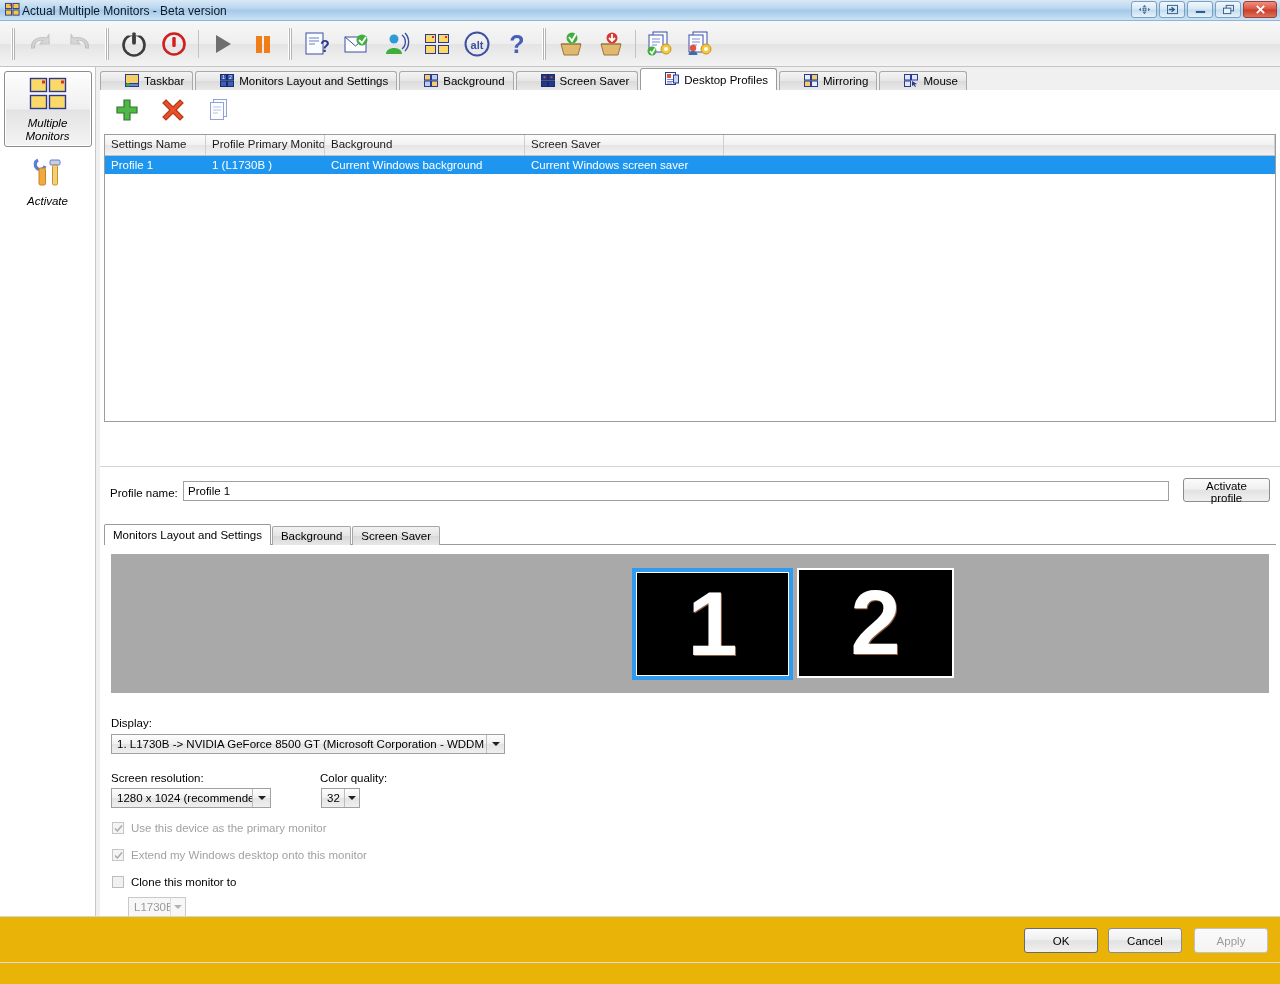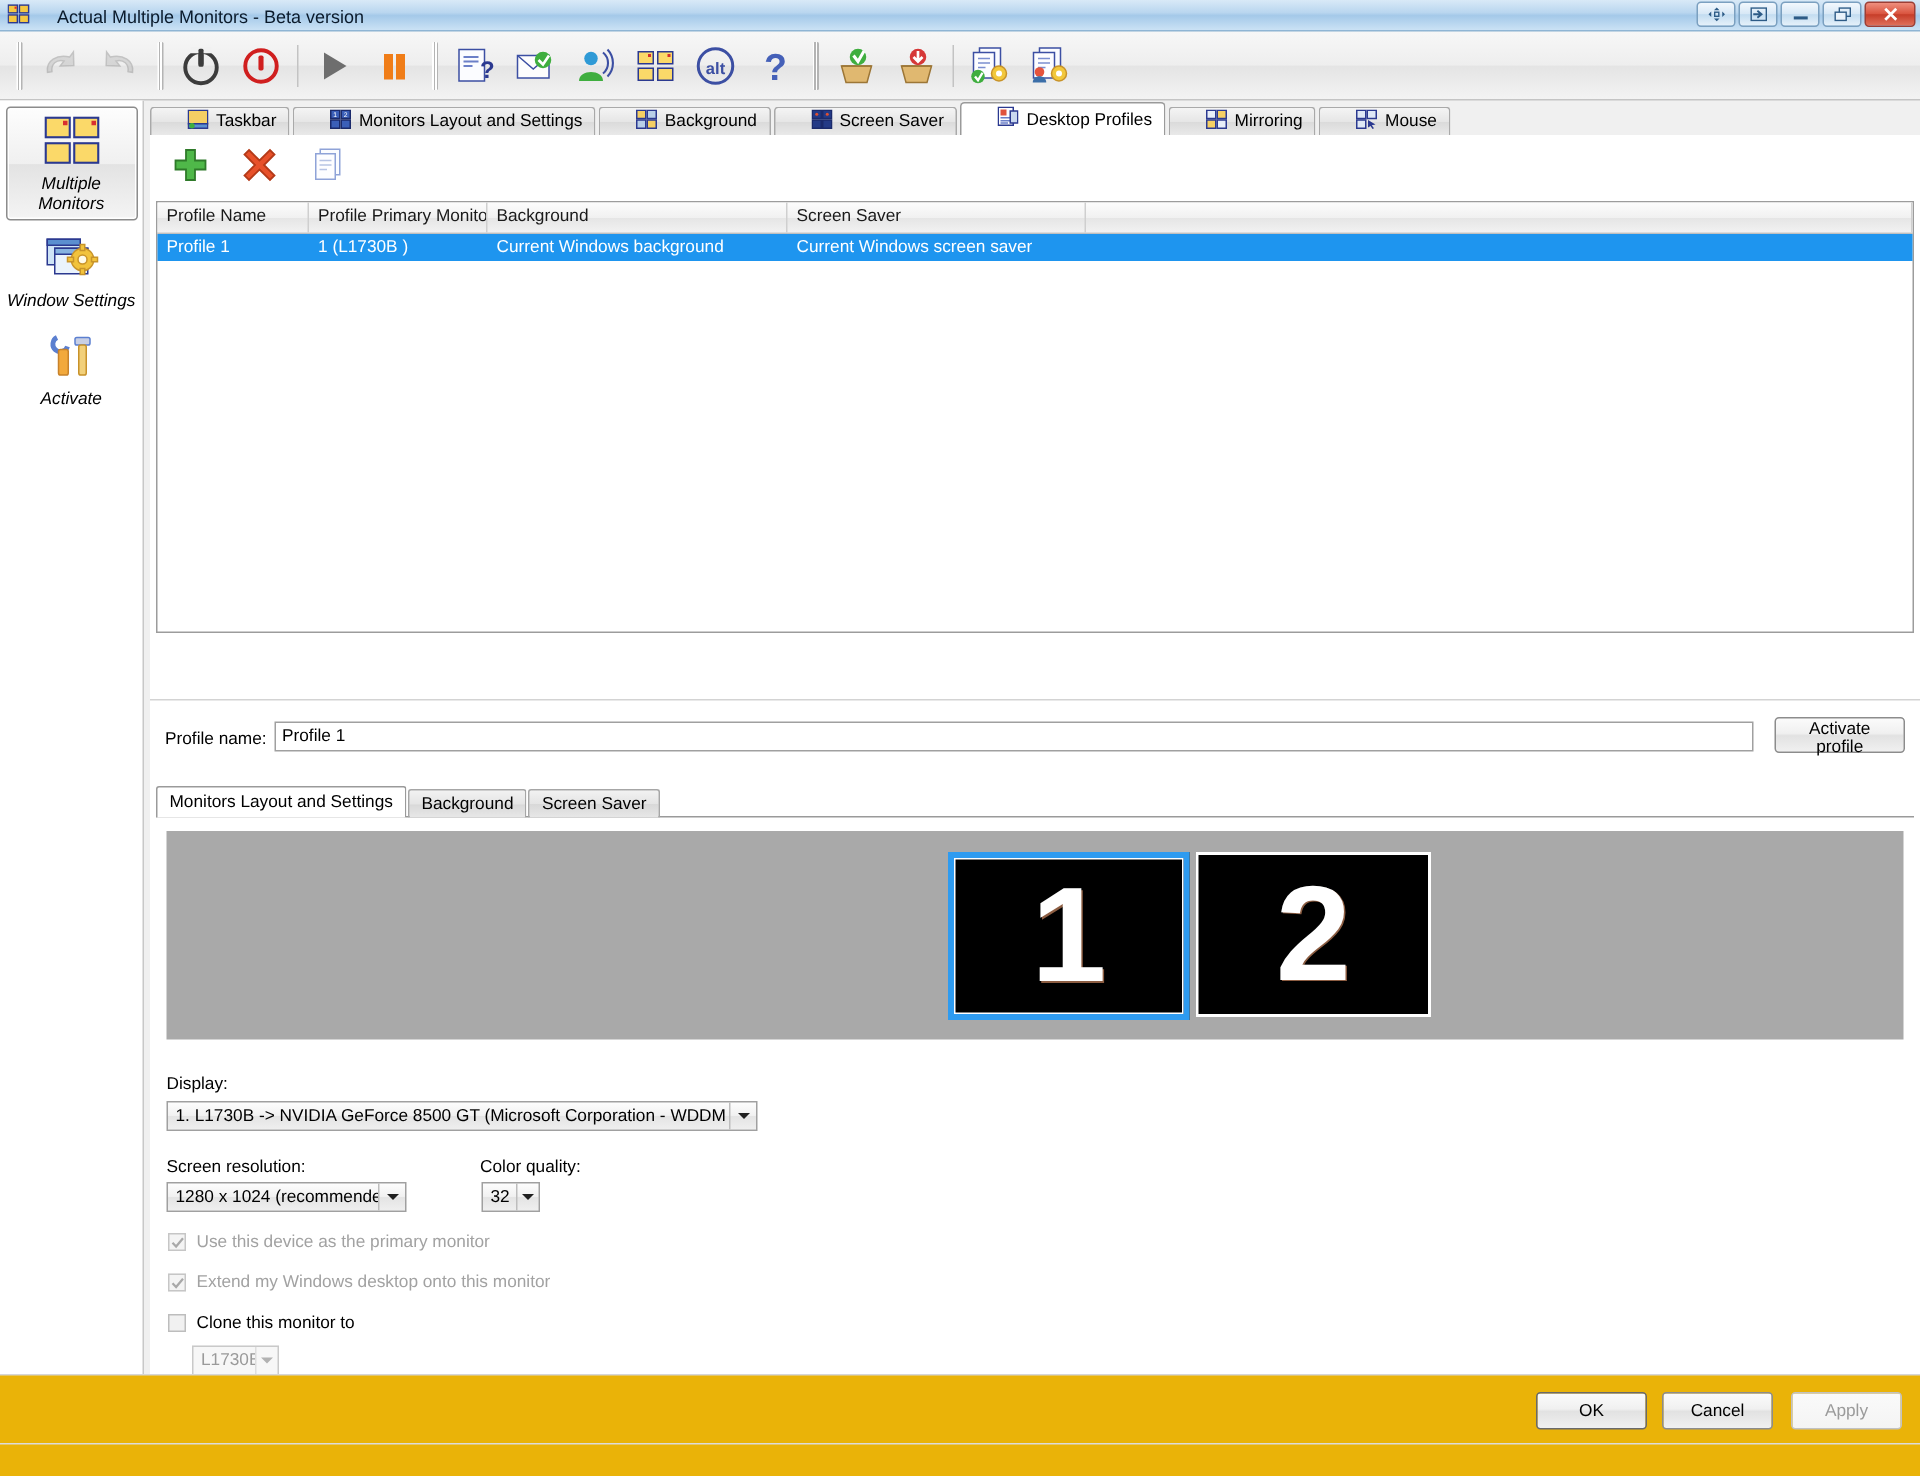--- a/index.html
+++ b/index.html
@@ -31,21 +31,21 @@
   }
 
   
   .titlebar{
     position:absolute;left:0;top:0;width:1280px;height:21px;
     background:linear-gradient(to bottom,#d9e9f7 0%,#b9d6ef 42%,#a4c9e9 52%,#cbe2f5 100%);
     border-bottom:1px solid #8fb5d4;
     box-sizing:border-box;
     z-index:5;
   }
-  .title-left{position:absolute;left:5px;top:2px;display:flex;align-items:center;gap:18px;}
+  .title-left{position:absolute;left:5px;top:2px;display:flex;align-items:center;gap:2px;}
   .title-text{font-size:12px;color:#0a1a2b;white-space:nowrap;line-height:17px;}
   .winbtns{position:absolute;right:3px;top:1px;display:flex;gap:2px;align-items:center;}
   .wb{
     width:26px;height:17px;border:1px solid #7ba0c0;border-radius:3px;
     background:linear-gradient(to bottom,#f2f8fd 0%,#d7e8f6 48%,#c2dcf0 52%,#e6f1fa 100%);
     display:flex;align-items:center;justify-content:center;cursor:default;
     box-sizing:border-box;
   }
   .wb.close{
     width:34px;border:1px solid #9c3f36;
@@ -413,41 +413,20 @@
           <rect x="21.5" y="2.5" width="16" height="13" fill="#fbd969" stroke="#2b3990" stroke-width="1.4"></rect>
           <rect x="2.5" y="19.5" width="16" height="13" fill="#fbd969" stroke="#2b3990" stroke-width="1.4"></rect>
           <rect x="21.5" y="19.5" width="16" height="13" fill="#fbd969" stroke="#2b3990" stroke-width="1.4"></rect>
           <rect x="14" y="4.5" width="3" height="3" fill="#d83030"></rect>
           <rect x="33" y="4.5" width="3" height="3" fill="#d83030"></rect>
         </svg>
       </span>
       <span class="side-label">Multiple Monitors</span>
     </div>
 
-    <div class="side-item">
-      <span>
-        <svg width="40" height="34" viewBox="0 0 40 34">
-          <rect x="3.5" y="3.5" width="22" height="17" fill="#cfe4f6" stroke="#2b3990"></rect>
-          <rect x="3.5" y="3.5" width="22" height="4" fill="#5b8fd0" stroke="#2b3990"></rect>
-          <rect x="8.5" y="9.5" width="22" height="17" fill="#eaf3fc" stroke="#2b3990"></rect>
-          <rect x="8.5" y="9.5" width="22" height="4" fill="#86b3e0" stroke="#2b3990"></rect>
-          <g transform="translate(27,17)">
-            <circle r="7.5" fill="#f2c33c" stroke="#c8942a"></circle>
-            <circle r="3" fill="#fffbe8" stroke="#c8942a"></circle>
-            <g fill="#f2c33c" stroke="#c8942a">
-              <rect x="-1.5" y="-10" width="3" height="4"></rect>
-              <rect x="-1.5" y="6" width="3" height="4"></rect>
-              <rect x="-10" y="-1.5" width="4" height="3"></rect>
-              <rect x="6" y="-1.5" width="4" height="3"></rect>
-            </g>
-          </g>
-        </svg>
-      </span>
-      <span class="side-label">Window Settings</span>
-    </div>
 
     <div class="side-item">
       <span>
         <svg width="36" height="34" viewBox="0 0 36 34">
           <path d="M8 4 a5 5 0 1 0 7 6 l0 0" fill="none" stroke="#5b7fd0" stroke-width="3.2"></path>
           <rect x="9" y="12" width="6.5" height="17" rx="1.4" fill="#f2a93c" stroke="#c8822a"></rect>
           <rect x="20" y="4" width="10" height="5" rx="1.2" fill="#c8cfe4" stroke="#5b7fd0"></rect>
           <rect x="22.5" y="9" width="5" height="20" rx="1.4" fill="#f2d07a" stroke="#c8922a"></rect>
         </svg>
       </span>
@@ -562,21 +541,21 @@
         <svg width="24" height="26" viewBox="0 0 24 26">
           <rect x="6.5" y="2.5" width="13" height="17" fill="#fbfcff" stroke="#8fa3d8"></rect>
           <rect x="3.5" y="5.5" width="13" height="17" fill="#fdfdff" stroke="#8fa3d8"></rect>
           <path d="M6 10 H14 M6 13 H14 M6 16 H11" stroke="#b6c3e4" stroke-width="1"></path>
         </svg>
       </div>
     </div>
 
     <div class="grid">
       <div class="grid-head">
-        <div class="gh" style="width:101px">Profile Name</div>
+        <div class="gh" style="width:101px">Settings Name</div>
         <div class="gh" style="width:119px">Profile Primary Monitor</div>
         <div class="gh" style="width:200px">Background</div>
         <div class="gh" style="width:199px">Screen Saver</div>
         <div class="gh" style="flex:1"></div>
       </div>
       <div class="grid-row sel">
         <div class="gc" style="width:101px">Profile 1</div>
         <div class="gc" style="width:119px">1 (L1730B )</div>
         <div class="gc" style="width:200px">Current Windows background</div>
         <div class="gc" style="width:199px">Current Windows screen saver</div>

